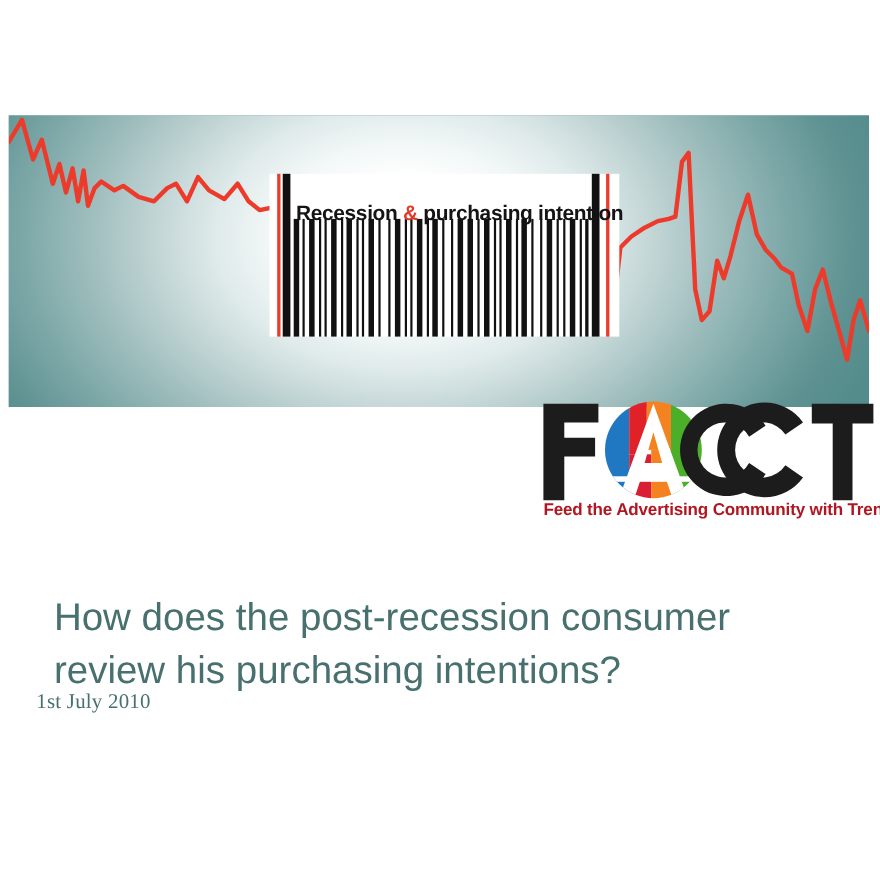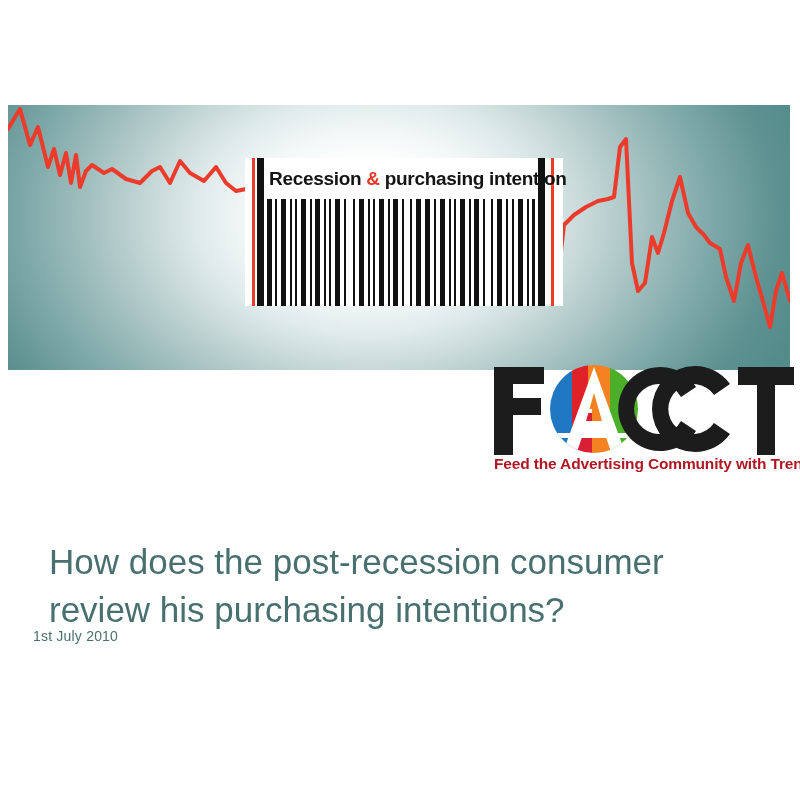--- a/index.html
+++ b/index.html
@@ -87,21 +87,21 @@
   }
   #barcode-bars span {
     position: absolute;
     top: 0;
     height: 100%;
     background: #111111;
   }
   #barcode-title {
     position: absolute;
     left: 24px;
-    top: 4px;
+    top: 20px;
     width: 266px;
     height: 33px;
     line-height: 33px;
     font-family: "Liberation Sans", sans-serif;
     font-weight: bold;
     font-size: 19px;
     letter-spacing: -0.3px;
     color: #141414;
     white-space: nowrap;
   }
@@ -145,22 +145,22 @@
     font-size: 35px;
     line-height: 48px;
     font-weight: normal;
     color: #47706e;
     margin: 16px;
   }
   #deck-date {
     position: absolute;
     left: 33px;
     top: 628px;
-    font-family: Liberation Sans, sans-serif;
-    font-size: 14px;
+    font-family: Liberation Serif, serif;
+    font-size: 19px;
     font-weight: normal;
     color: #47706e;
     letter-spacing: 0.2px;
   }
 </style>
 </head>
 <body>
 
 <div id="hero-banner">
 

